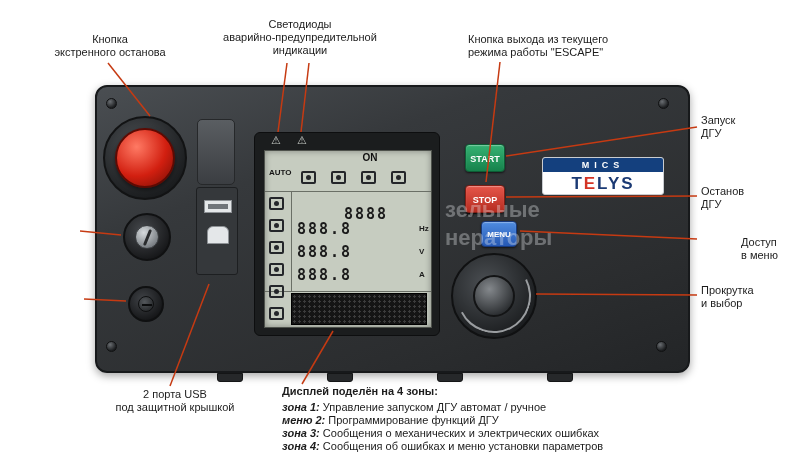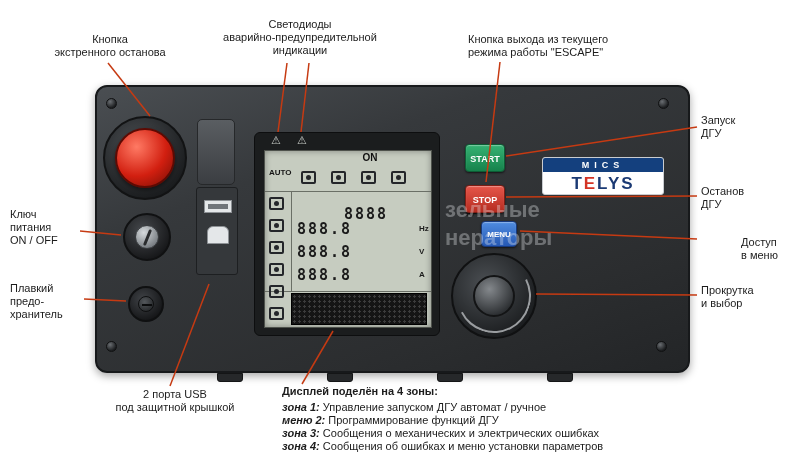--- a/index.html
+++ b/index.html
@@ -217,26 +217,20 @@
   <div class="callout" style="left:468px; top:33px; width:190px;">Кнопка выхода из текущего
 режима работы "ESCAPE"</div>
   <div class="callout" style="left:701px; top:114px; width:95px;">Запуск
 ДГУ</div>
   <div class="callout" style="left:701px; top:185px; width:95px;">Останов
 ДГУ</div>
   <div class="callout" style="left:701px; top:236px; width:95px;margin-left:40px;">Доступ
 в меню</div>
   <div class="callout" style="left:701px; top:284px; width:95px;">Прокрутка
 и выбор</div>
-  <div class="callout" style="left:10px; top:208px; width:75px;">Ключ
-питания
-ON / OFF</div>
-  <div class="callout" style="left:10px; top:282px; width:75px;">Плавкий
-предо-
-хранитель</div>
   <div class="callout c-center" style="left:100px; top:388px; width:150px;">2 порта USB
 под защитной крышкой</div>
 
   <div class="zones">
     <div class="ztitle">Дисплей поделён на 4 зоны:</div>
     <div class="zline"><span class="zlabel">зона 1:</span> <span>Управление запуском ДГУ автомат / ручное</span></div>
     <div class="zline"><span class="zlabel">меню 2:</span> <span>Программирование функций ДГУ</span></div>
     <div class="zline"><span class="zlabel">зона 3:</span> <span>Сообщения о механических и электрических ошибках</span></div>
     <div class="zline"><span class="zlabel">зона 4:</span> <span>Сообщения об ошибках и меню установки параметров</span></div>
   </div>

